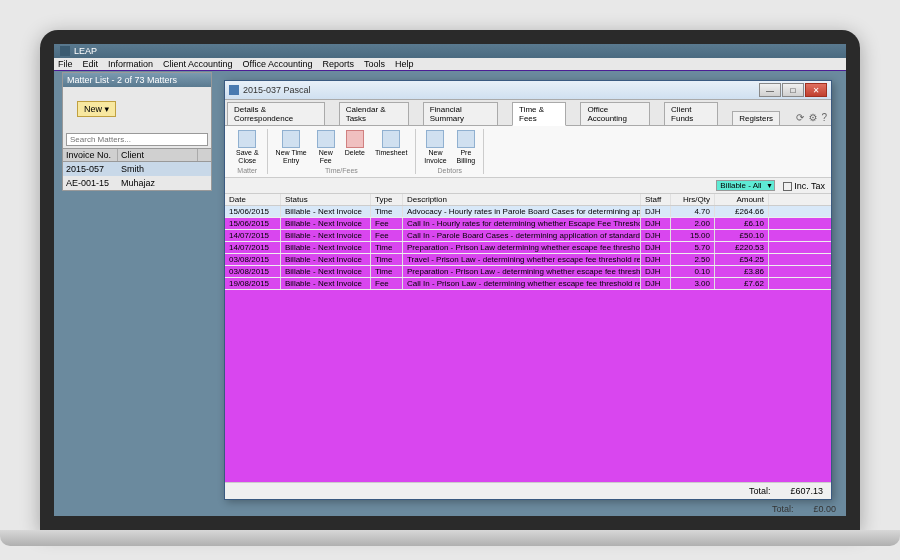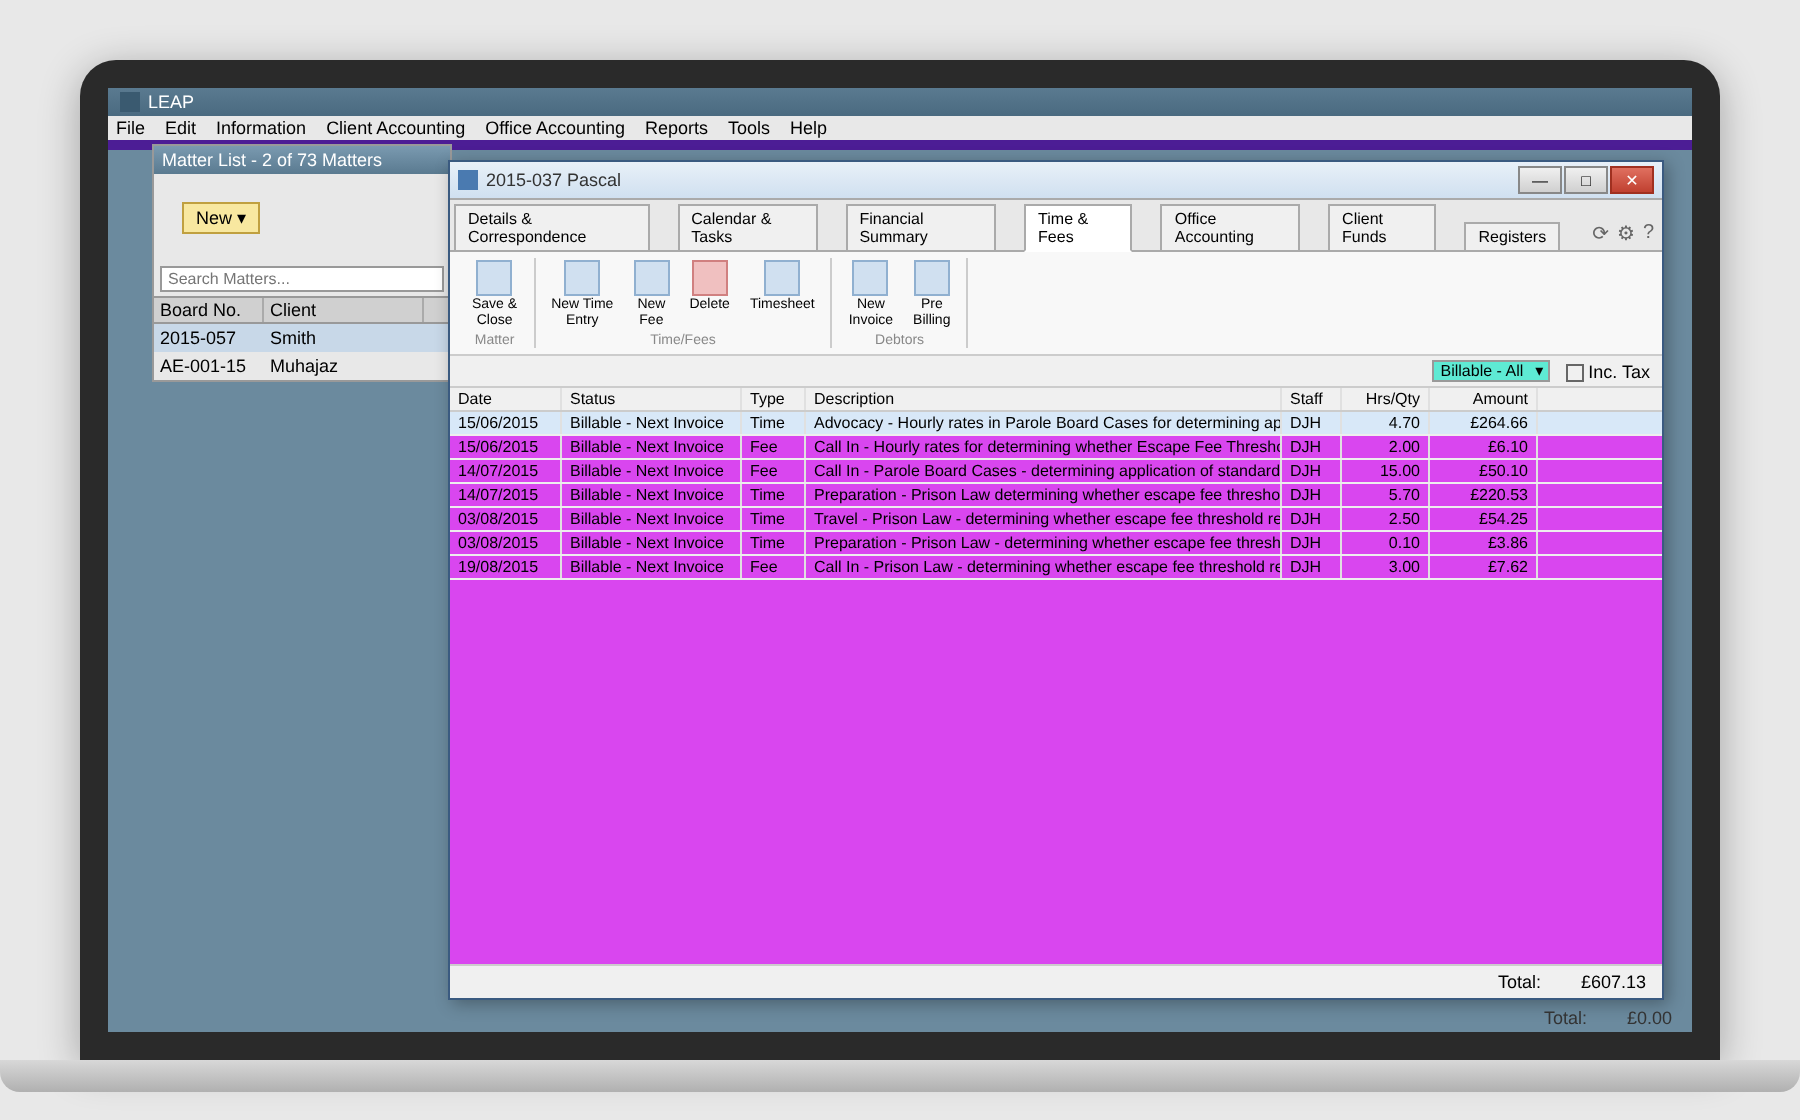--- a/index.html
+++ b/index.html
@@ -2,23 +2,23 @@
 <html><head>
 <meta charset="utf-8">
 <style>
 *{box-sizing:border-box;margin:0;padding:0;font-family:"Segoe UI",Tahoma,sans-serif;font-size:9px}
 body{background:#e8e8e8;width:900px;height:560px;overflow:hidden;display:flex;align-items:center;justify-content:center}
 .laptop{width:820px;height:500px;background:#2a2a2a;border-radius:18px 18px 0 0;padding:14px;position:relative;box-shadow:0 4px 20px rgba(0,0,0,.3)}
 .laptop::after{content:"";position:absolute;bottom:-16px;left:-40px;right:-40px;height:16px;background:linear-gradient(#d8d8d8,#b0b0b0);border-radius:0 0 10px 10px}
 .screen{width:100%;height:100%;background:#6b8a9e;position:relative;overflow:hidden}
 .app-title{background:linear-gradient(#5a7a90,#4a6a80);color:#fff;padding:2px 6px;font-size:9px;display:flex;align-items:center;gap:4px}
 .app-title::before{content:"";width:10px;height:10px;background:#3a5a70;display:inline-block}
-.menubar{background:#e8e8e8;padding:1px 4px;display:flex;gap:10px;font-size:9px;border-bottom:5px solid #4c1d95}
+.menubar{background:#e8e8e8;padding:1px 4px;display:flex;gap:10px;font-size:9px;border-bottom:1px solid #4c1d95}
 .menubar span{cursor:pointer}
-.matter-panel{position:absolute;top:28px;left:22px;width:150px;background:#e8e8e8;border:1px solid #999;font-size:8px}
+.matter-panel{position:absolute;top:28px;left:8px;width:150px;background:#e8e8e8;border:1px solid #999;font-size:8px}
 .matter-panel-title{background:linear-gradient(#7a9ab0,#5a7a90);color:#fff;padding:2px 4px}
 .new-btn{background:#f8e8a0;border:1px solid #c0a040;padding:2px 6px;margin:14px;display:inline-block;cursor:pointer}
 .search-box{width:calc(100% - 6px);margin:2px 3px;padding:1px 3px;font-size:8px;border:1px solid #999;color:#888}
 .matter-list-hdr{display:flex;background:#d0d0d0;border-top:1px solid #999;border-bottom:1px solid #999}
 .matter-list-hdr div{padding:1px 3px;border-right:1px solid #aaa}
 .matter-row{display:flex;padding:1px 0}
 .matter-row.sel{background:#c8d8e8}
 .matter-row div{padding:1px 3px}
 .mc1{width:55px}.mc2{width:80px}
 .dialog{position:absolute;top:36px;left:170px;width:608px;height:420px;background:#fff;border:1px solid #3a5a80;box-shadow:2px 2px 8px rgba(0,0,0,.3);display:flex;flex-direction:column}
@@ -72,21 +72,21 @@
   <span>Reports</span>
   <span>Tools</span>
   <span>Help</span>
 </div>
 
 <div class="matter-panel">
   <div class="matter-panel-title">Matter List - 2 of 73 Matters</div>
   <div class="new-btn">New ▾</div>
   <input class="search-box" placeholder="Search Matters..." style="">
   <div class="matter-list-hdr">
-    <div class="mc1">Board No.</div>
+    <div class="mc1">Invoice No.</div>
     <div class="mc2">Client</div>
   </div>
   <div class="matter-row sel">
     <div class="mc1">2015-057</div>
     <div class="mc2">Smith</div>
   </div>
   <div class="matter-row">
     <div class="mc1">AE-001-15</div>
     <div class="mc2">Muhajaz</div>
   </div>

